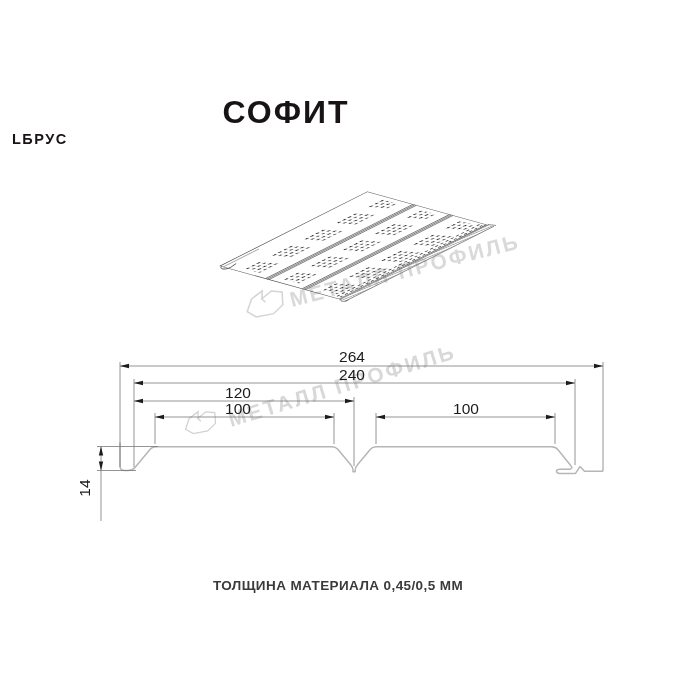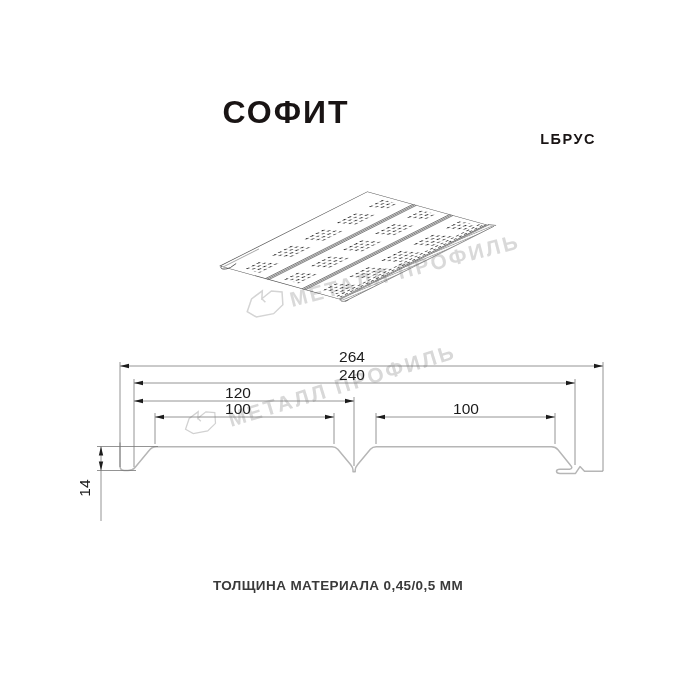--- a/index.html
+++ b/index.html
@@ -6,21 +6,21 @@
   body{
     width:700px;height:700px;position:relative;background:#ffffff;overflow:hidden;
     font-family:"Liberation Sans", sans-serif;
   }
   .stage{position:absolute;left:0;top:0;width:700px;height:700px;}
   .title{
     position:absolute;left:0;top:94px;width:572px;text-align:center;
     font-size:32px;font-weight:800;letter-spacing:2px;color:#191414;
   }
   .subtitle{
-    position:absolute;left:4px;top:131px;width:592px;text-align:right;
+    position:absolute;left:12px;top:131px;width:592px;text-align:left;
     font-size:14.5px;font-weight:700;letter-spacing:1.5px;color:#191414;
   }
   .footer-text{
     position:absolute;left:0;top:578px;width:700px;text-align:center;
     transform:translateX(-12px);
     font-size:13.5px;font-weight:700;letter-spacing:0.4px;color:#3a3a3a;
   }
   svg text.dim{
     font-family:"Liberation Sans", sans-serif;
     font-size:15.5px;fill:#1b1b1b;

